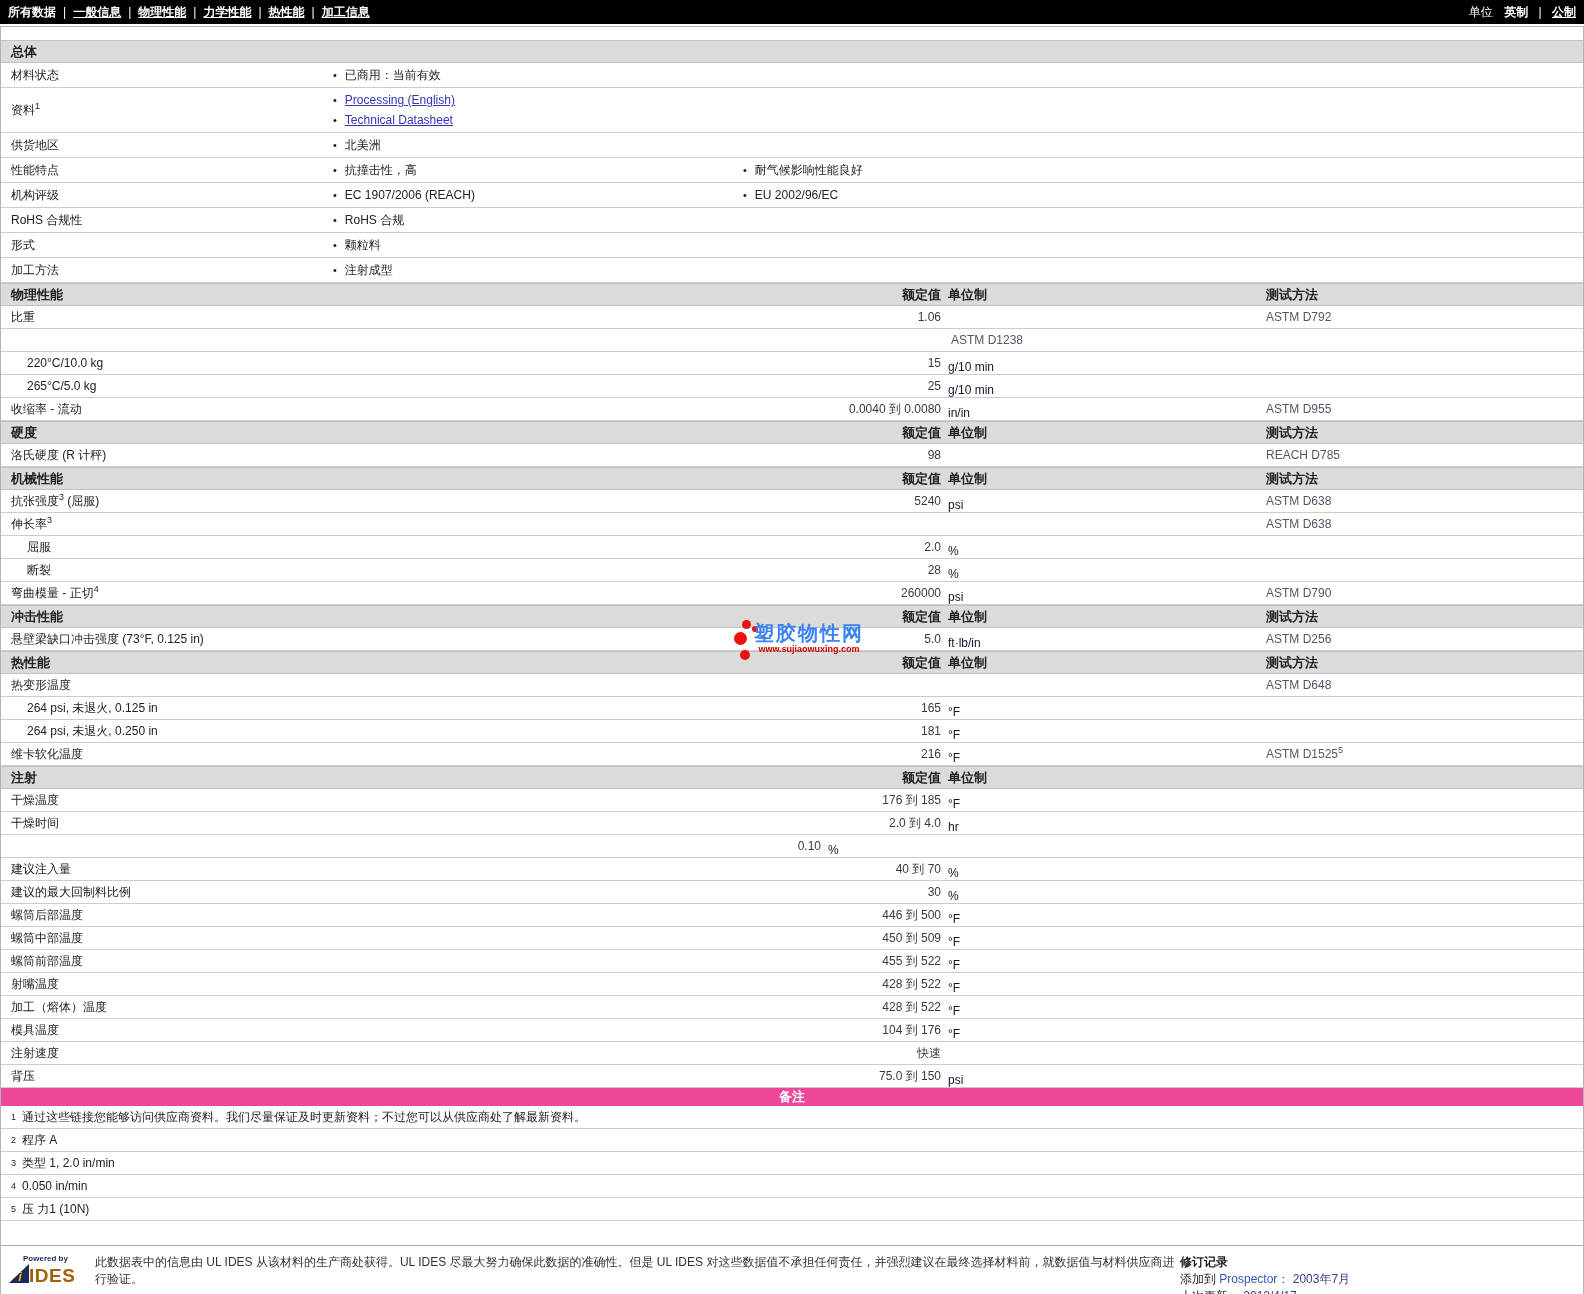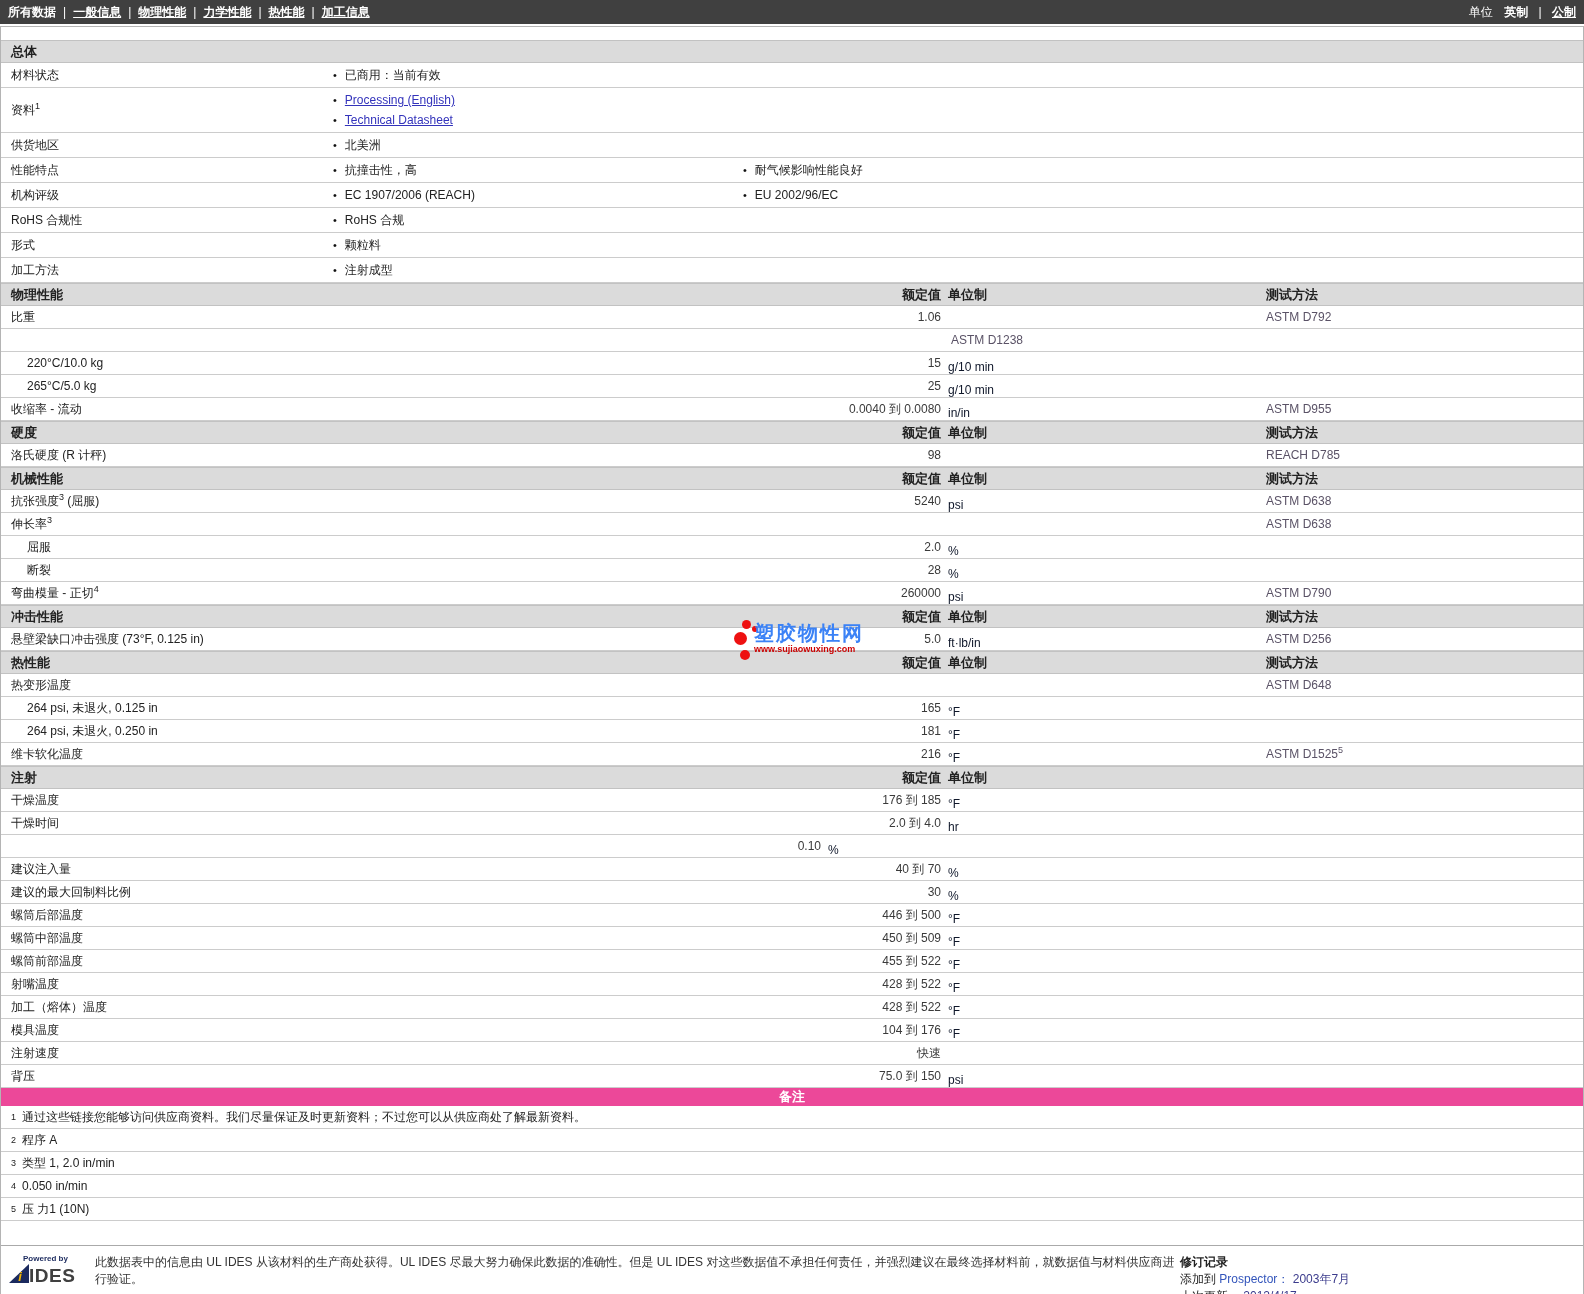--- a/index.html
+++ b/index.html
@@ -1,20 +1,20 @@
 <!DOCTYPE html>
 <html><head>
 <meta charset="utf-8">
 <style>
   html,body{margin:0;padding:0;background:#fff;}
   body{width:1584px;font-family:"Liberation Sans","DejaVu Sans",sans-serif;font-size:12px;color:#222;}
   .page{position:relative;width:1584px;min-height:1294px;overflow:hidden;}
 
   
-  .topnav{height:24px;background:#404040;color:#fff;display:flex;align-items:center;justify-content:space-between;padding:0 8px;box-sizing:border-box;font-weight:bold;}
+  .topnav{height:24px;background:#000000;color:#fff;display:flex;align-items:center;justify-content:space-between;padding:0 8px;box-sizing:border-box;font-weight:bold;}
   .topnav a{color:#fff;text-decoration:underline;cursor:pointer;}
   .topnav .cur{color:#fff;text-decoration:none;}
   .nav-left span.sep,.nav-right span.sep{margin:0 7px;font-weight:normal;}
   .nav-right{font-weight:bold;}
   .nav-right .units-label{font-weight:normal;margin-right:8px;}
 
   
   .frame{border-left:1px solid #b4b4b4;border-right:1px solid #b4b4b4;border-top:1px solid #b4b4b4;margin-top:2px;padding-top:13px;}
   .sec-header{background:#DBDBDB;border-top:1px solid #c2c2c2;border-bottom:1px solid #c2c2c2;font-weight:bold;font-size:13px;min-height:21px;display:grid;align-items:center;}
   .grid-props{display:grid;grid-template-columns:820px 120px 315px auto;}
@@ -38,34 +38,34 @@
   .notes-bar{background:#ec4899;color:#fff;font-weight:bold;text-align:center;min-height:18px;line-height:18px;font-size:13px;}
   .fn-row{min-height:22px;border-bottom:1px solid #ccc;display:flex;align-items:center;padding-left:10px;}
   .fn-row sup{margin-right:6px;}
 
   
   .footer-gap{height:24px;}
   .footer{border-top:1px solid #aaa;display:flex;padding:8px 8px 10px 8px;min-height:58px;box-sizing:border-box;}
   .ides-logo{width:76px;flex-shrink:0;margin-right:10px;}
   .pb{font-size:8px;color:#1b2a5e;font-weight:bold;margin-left:14px;}
   .ides-row{display:flex;align-items:flex-end;}
-  .ides-text{color:#404040;font-weight:bold;font-size:19px;letter-spacing:0.5px;line-height:20px;}
+  .ides-text{color:#a16207;font-weight:bold;font-size:19px;letter-spacing:0.5px;line-height:20px;}
   .footer-text{flex:1;color:#333;line-height:17px;}
   .footer-text a{color:#3333BB;text-decoration:underline;cursor:pointer;}
   .revision{width:395px;flex-shrink:0;line-height:17px;}
   .rev-title{font-weight:bold;}
   .rev-val{color:#3b3b8c;}
   a.revlink{color:#3355bb;text-decoration:none;cursor:pointer;}
 
   
   .watermark{position:absolute;left:716px;top:620px;width:150px;height:44px;pointer-events:none;}
   .wm-dot{position:absolute;background:#e11;border-radius:50%;}
   .wm-text{position:absolute;left:38px;top:2px;}
   .wm-cn{color:#3b82f6;font-weight:bold;font-size:20px;letter-spacing:2px;line-height:22px;}
-  .wm-url{color:#c00;font-size:9px;font-weight:bold;}
+  .wm-url{color:#c00;font-size:9px;font-weight:bold;text-align:center;}
 </style>
 </head>
 <body>
 
 <div class="page">
 
   <div class="topnav">
     <div class="nav-left" id="nav-left"><span class="cur">所有数据</span><span class="sep">|</span><a>一般信息</a><span class="sep">|</span><a>物理性能</a><span class="sep">|</span><a>力学性能</a><span class="sep">|</span><a>热性能</a><span class="sep">|</span><a>加工信息</a></div>
     <div class="nav-right" id="nav-right">
       <span class="units-label">单位</span>

